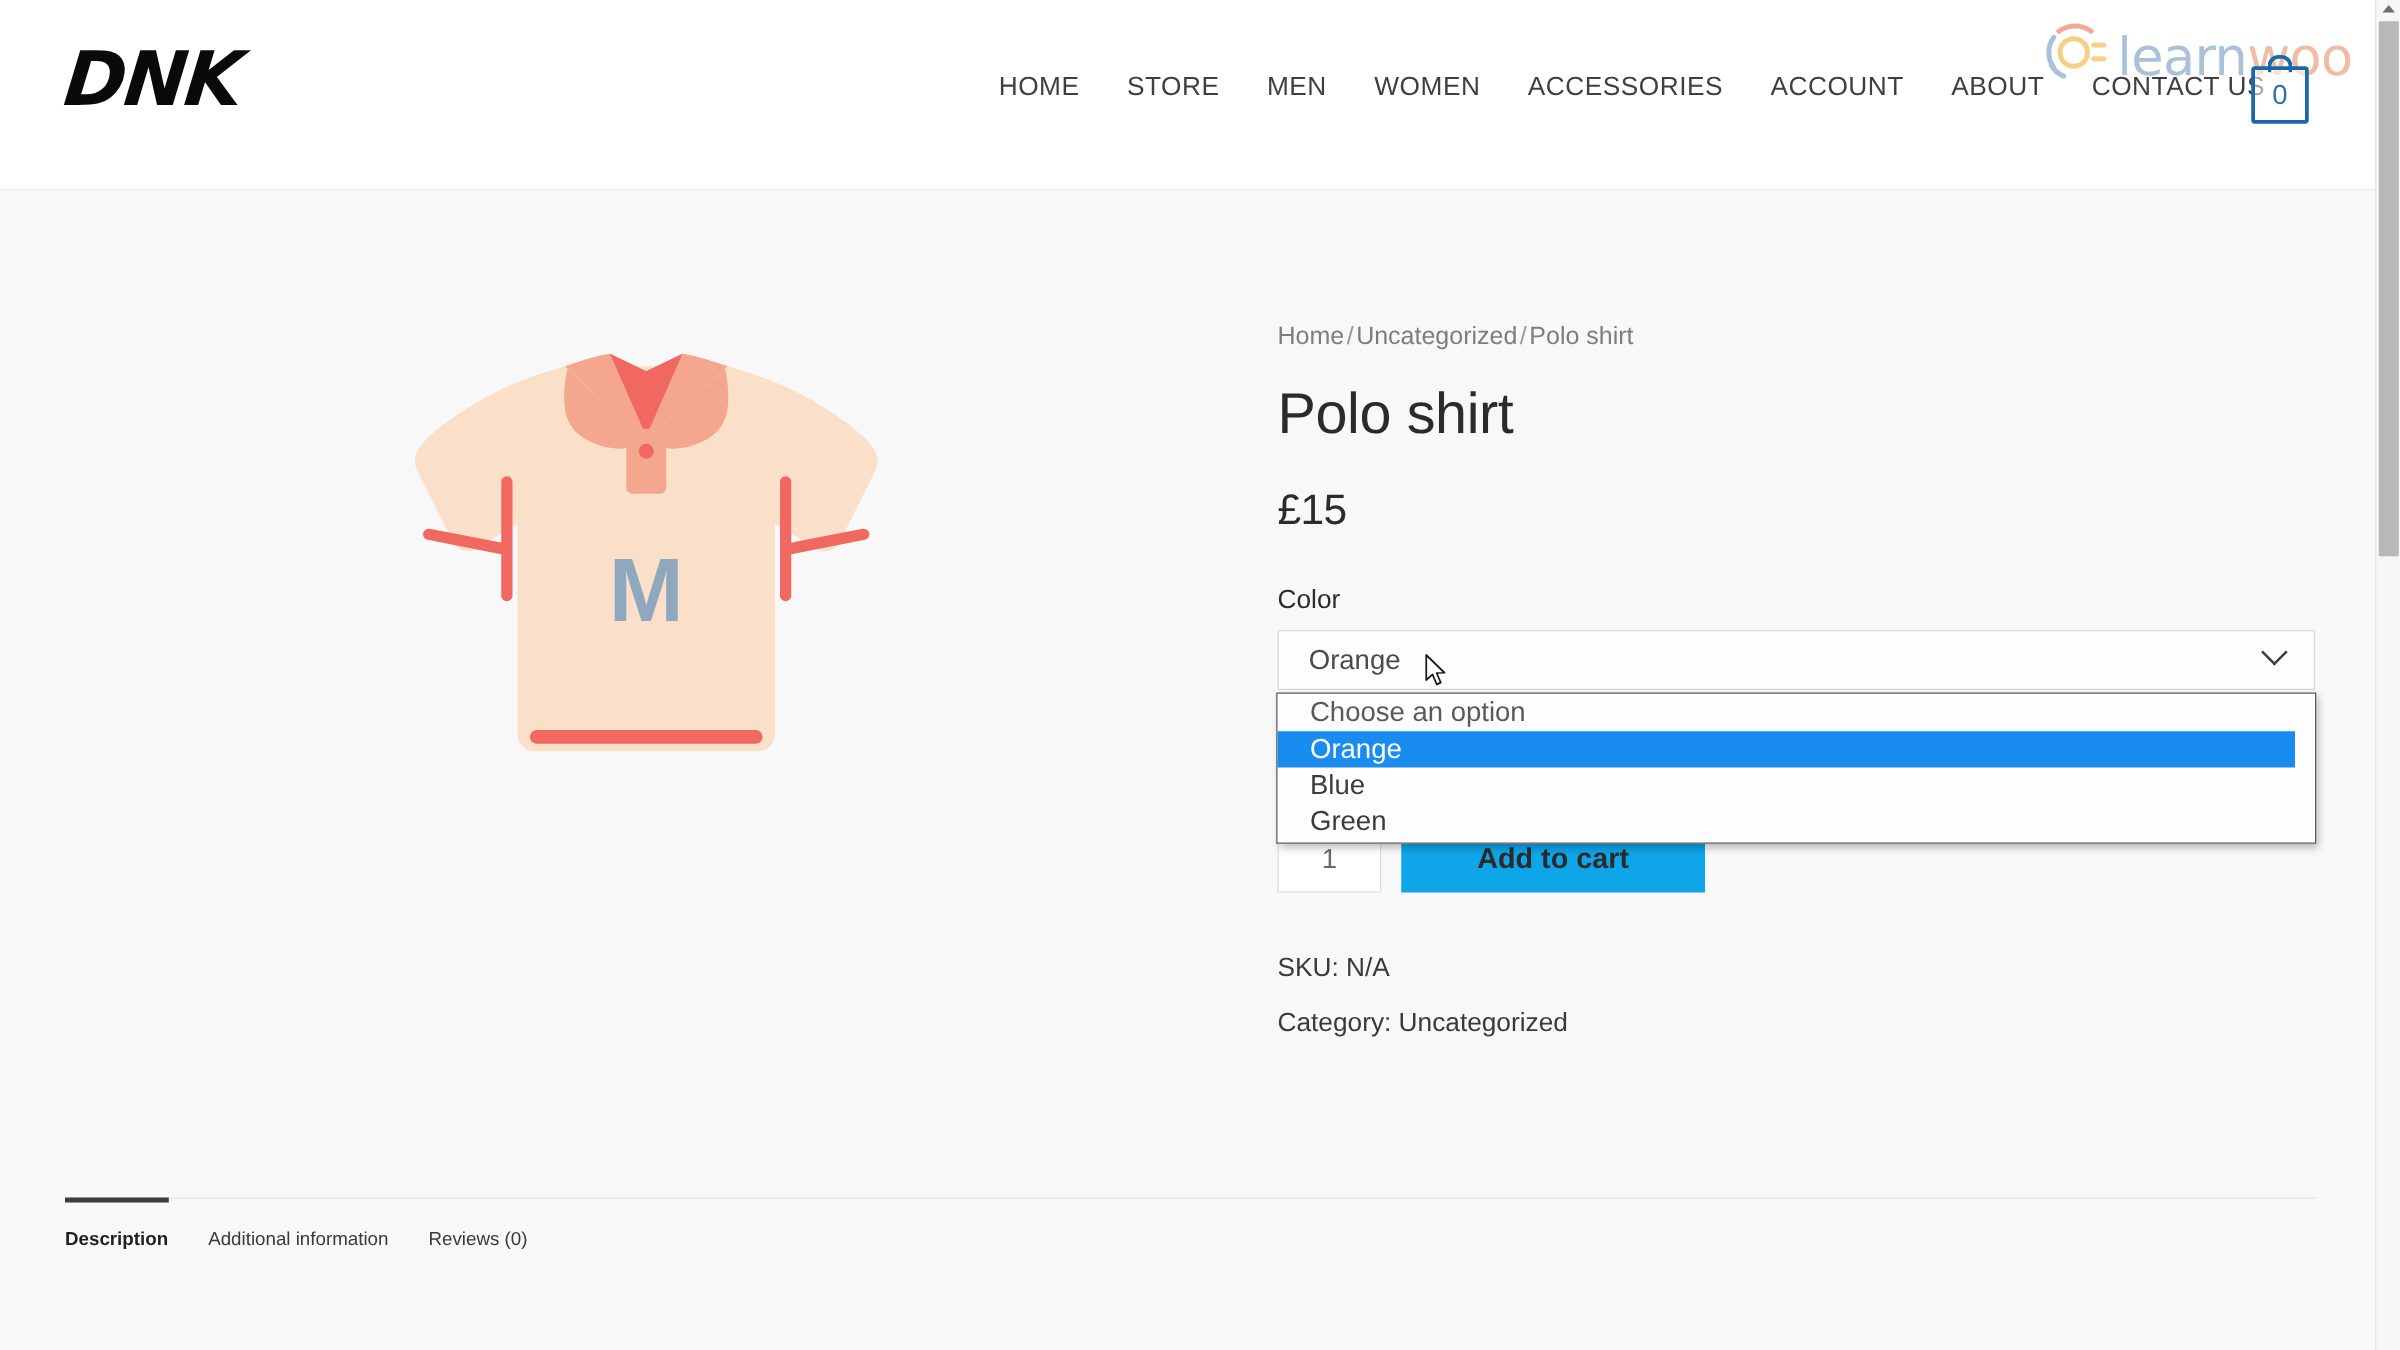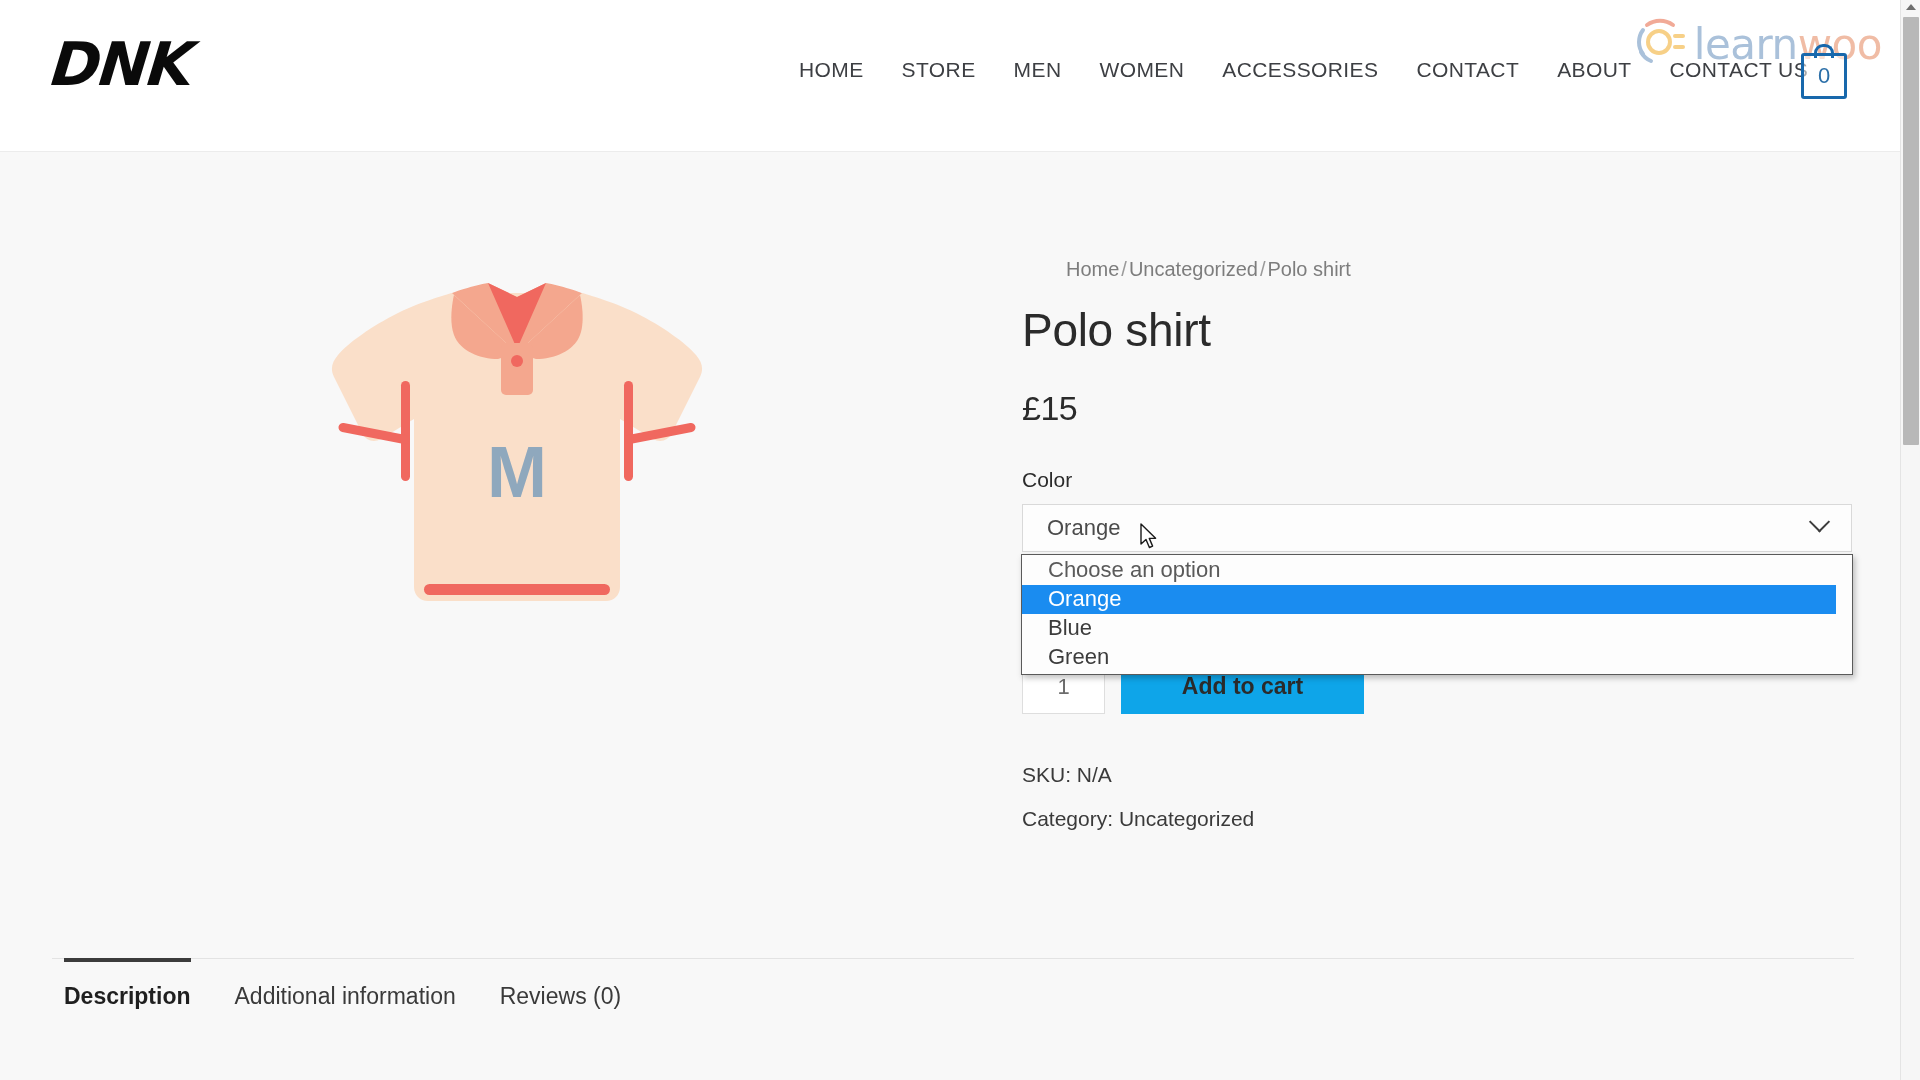--- a/index.html
+++ b/index.html
@@ -151,21 +151,20 @@
     top: 0;
     width: 832px;
   }
 
   .breadcrumb {
     margin-top: 104px;
     font-family: "Liberation Sans", sans-serif;
     font-size: 20px;
     color: #7d7d7d;
     line-height: 1.3;
-    margin-left: 44px;
   }
   .breadcrumb a { color: #7d7d7d; text-decoration: none; cursor: pointer; }
   .bc-sep { color: #9a9a9a; padding: 0 2px; }
   .bc-current { color: #7d7d7d; }
 
   .product-title {
     margin-top: 22px;
     font-family: "Liberation Sans", sans-serif;
     font-size: 46px;
     font-weight: 400;
@@ -296,24 +295,23 @@
     top: 806px;
     width: 1802px;
     border-top: 1px solid #e3e3e3;
     display: flex;
     align-items: flex-start;
   }
   .tab {
     position: relative;
     padding: 24px 0 12px 0;
     margin-right: 32px;
-    font-size: 23px;
+    font-size: 15px;
     color: #3a3a3a;
     cursor: pointer;
-    margin-left: 12px;
   }
   .tab.active { font-weight: 700; color: #1f1f1f; }
   .tab.active::before {
     content: "";
     position: absolute;
     top: -1px; left: 0; right: 0;
     height: 4px;
     background: #3c3c3c;
   }
 
@@ -362,21 +360,21 @@
   <div class="site-header">
 
     <div class="logo">DNK</div>
 
     <nav class="main-nav">
       <a class="nav-item">HOME</a>
       <a class="nav-item">STORE</a>
       <a class="nav-item">MEN</a>
       <a class="nav-item">WOMEN</a>
       <a class="nav-item">ACCESSORIES</a>
-      <a class="nav-item">CONTACT</a>
+      <a class="nav-item">ACCOUNT</a>
       <a class="nav-item">ABOUT</a>
       <a class="nav-item">CONTACT US</a>
     </nav>
 
     <div class="watermark">
       <span>
         <svg width="54" height="54" viewBox="0 0 54 54" aria-hidden="true">
           <circle cx="26" cy="26" r="11" fill="none" stroke="#f6c873" stroke-width="4"></circle>
           <path d="M10 38 A20 20 0 0 1 10 14" fill="none" stroke="#9cb7d4" stroke-width="4" stroke-linecap="round"></path>
           <path d="M14 9 A22 22 0 0 1 40 9" fill="none" stroke="#ef9c86" stroke-width="4" stroke-linecap="round"></path>

